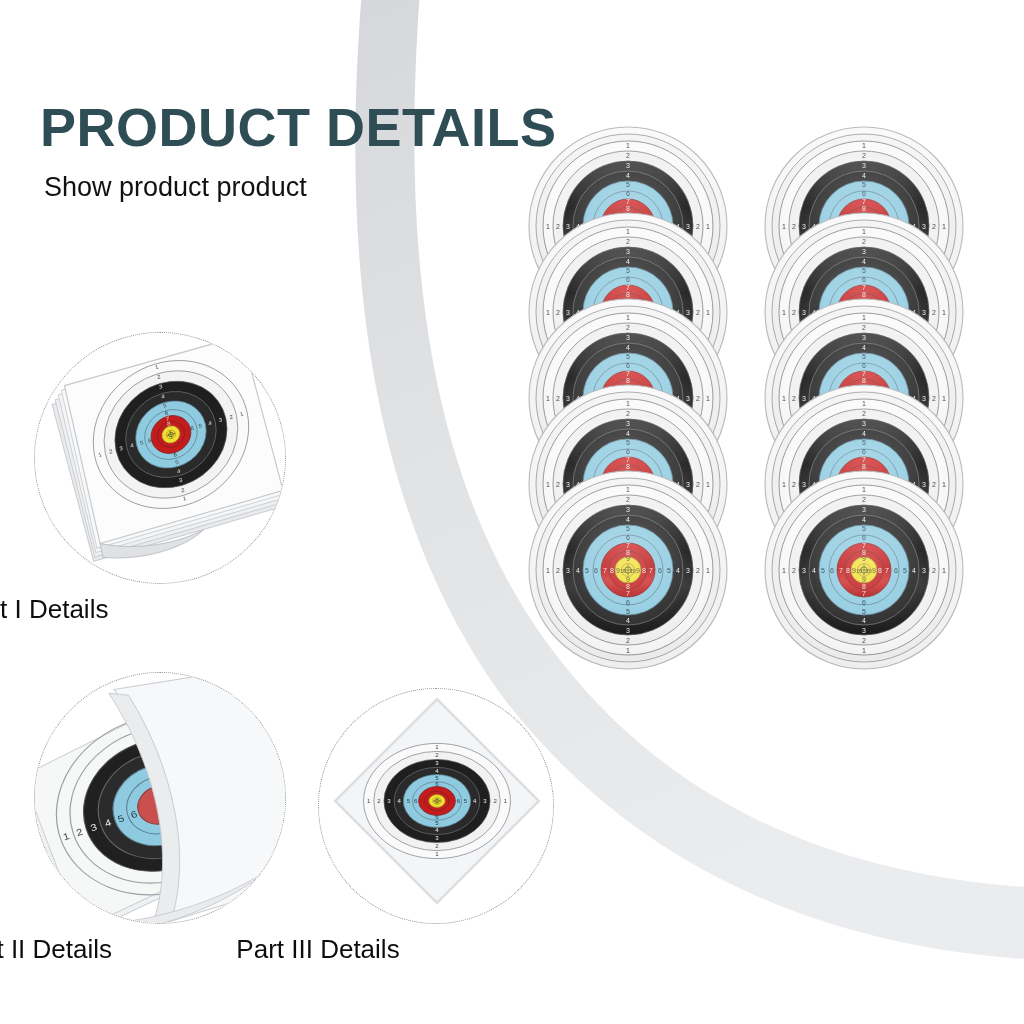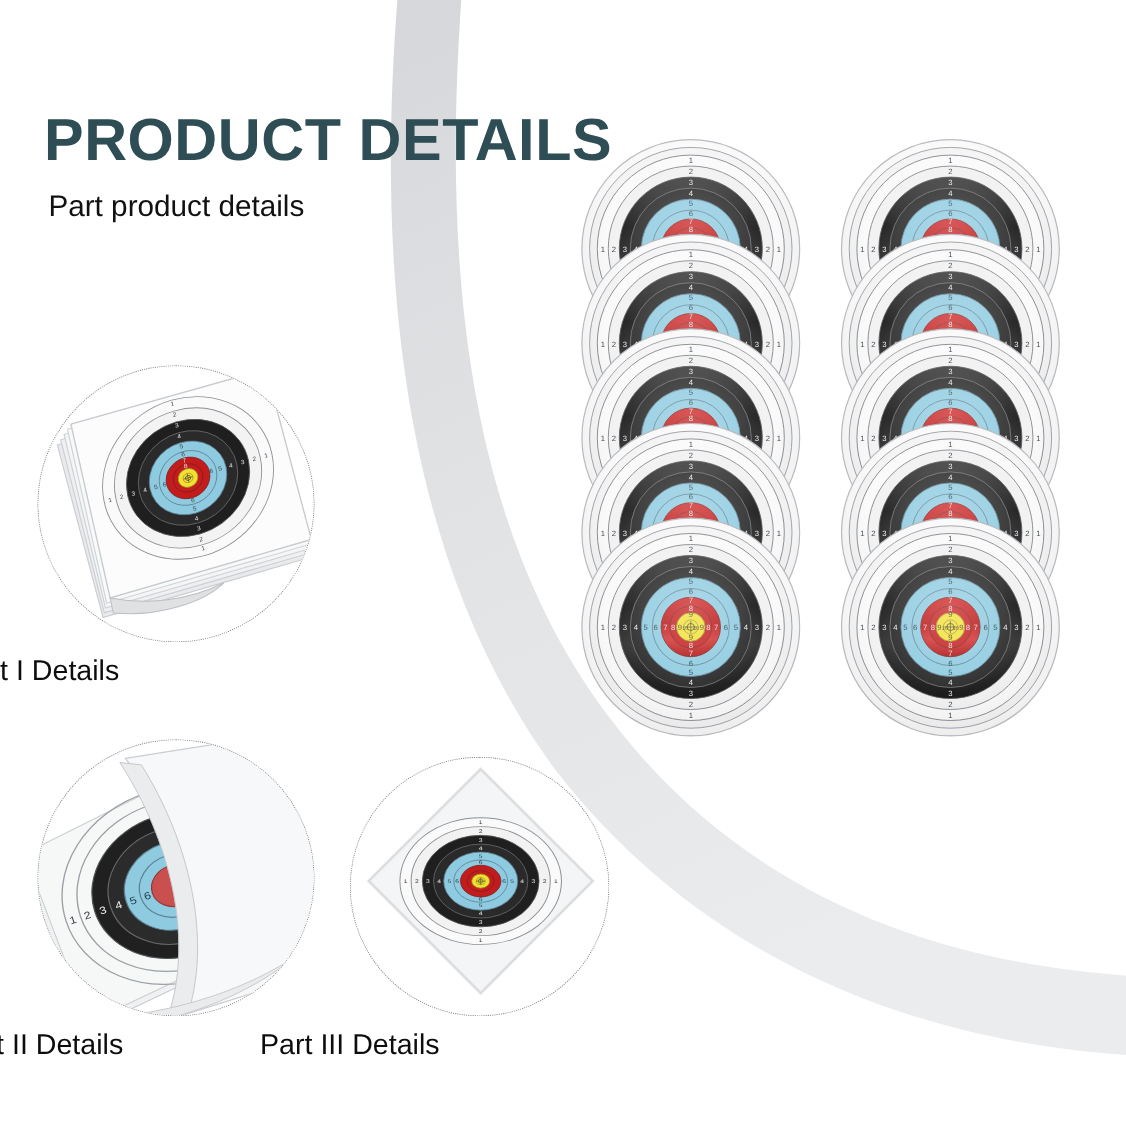--- a/index.html
+++ b/index.html
@@ -77,21 +77,21 @@
     <path d="M 420 -10
              C 405 200, 410 470, 560 660
              C 700 840, 900 880, 1040 888
              L 1040 960
              C 880 952, 660 900, 505 700
              C 350 490, 345 200, 362 -10 Z" fill="url(#swooshGrad)"></path>
   </svg>
 
   <div class="heading-block">
     <h1 class="page-title">PRODUCT DETAILS</h1>
-    <p class="page-subtitle">Part product details</p>
+    <p class="page-subtitle">Show product product</p>
   </div>
 
   <div class="target-stack stack-col-a">
     <svg class="target-sheet" style="top:0px;" width="200" height="200" viewBox="0 0 200 200">
         <use href="#tgt"></use>
       </svg>
     <svg class="target-sheet" style="top:86px;" width="200" height="200" viewBox="0 0 200 200">
         <use href="#tgt"></use>
       </svg>
     <svg class="target-sheet" style="top:172px;" width="200" height="200" viewBox="0 0 200 200">

